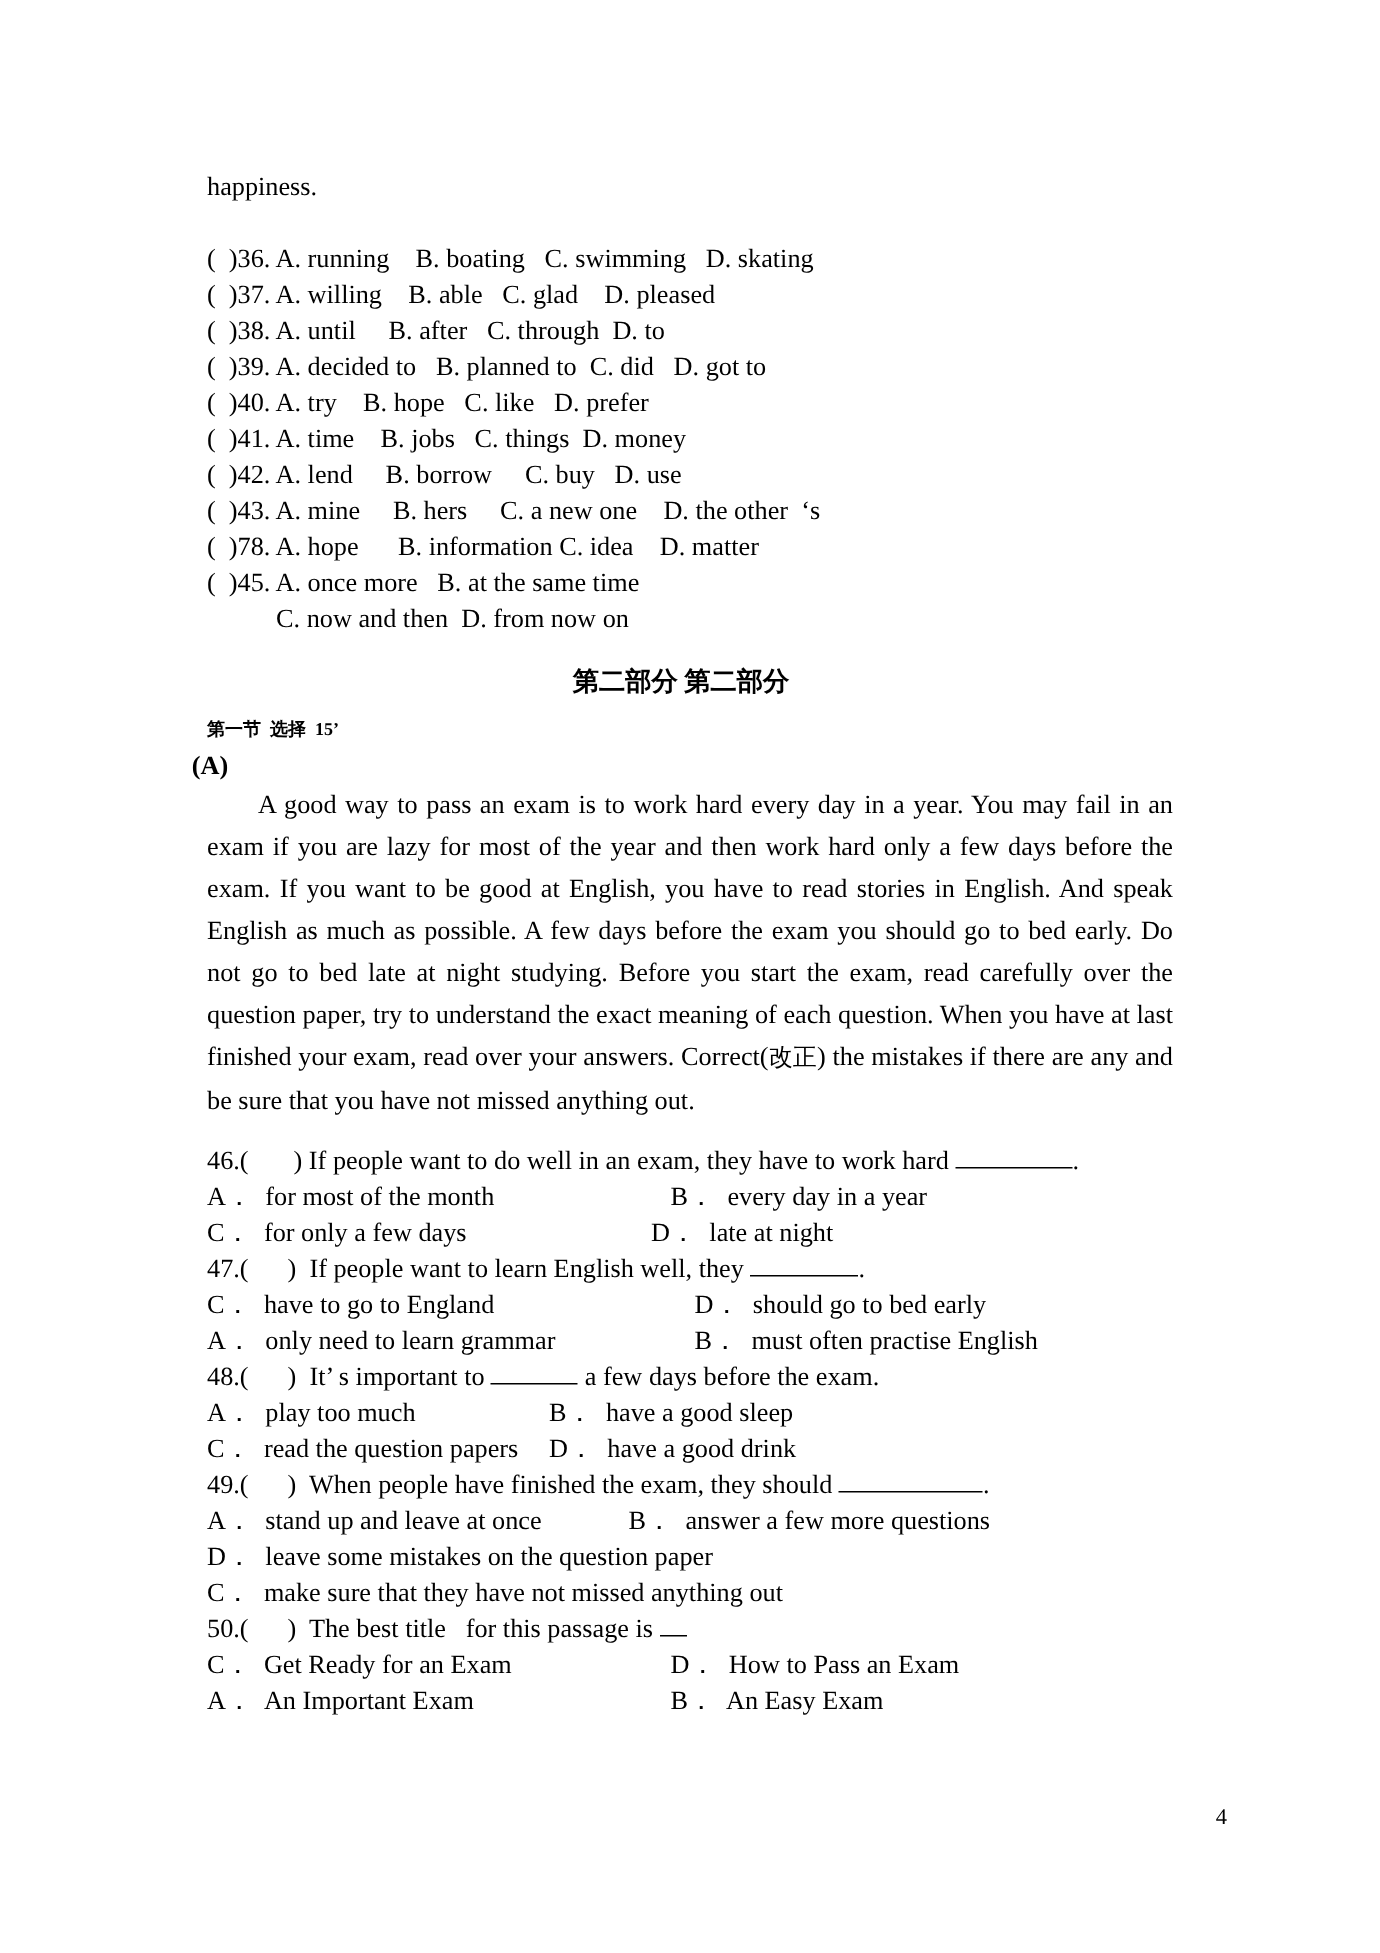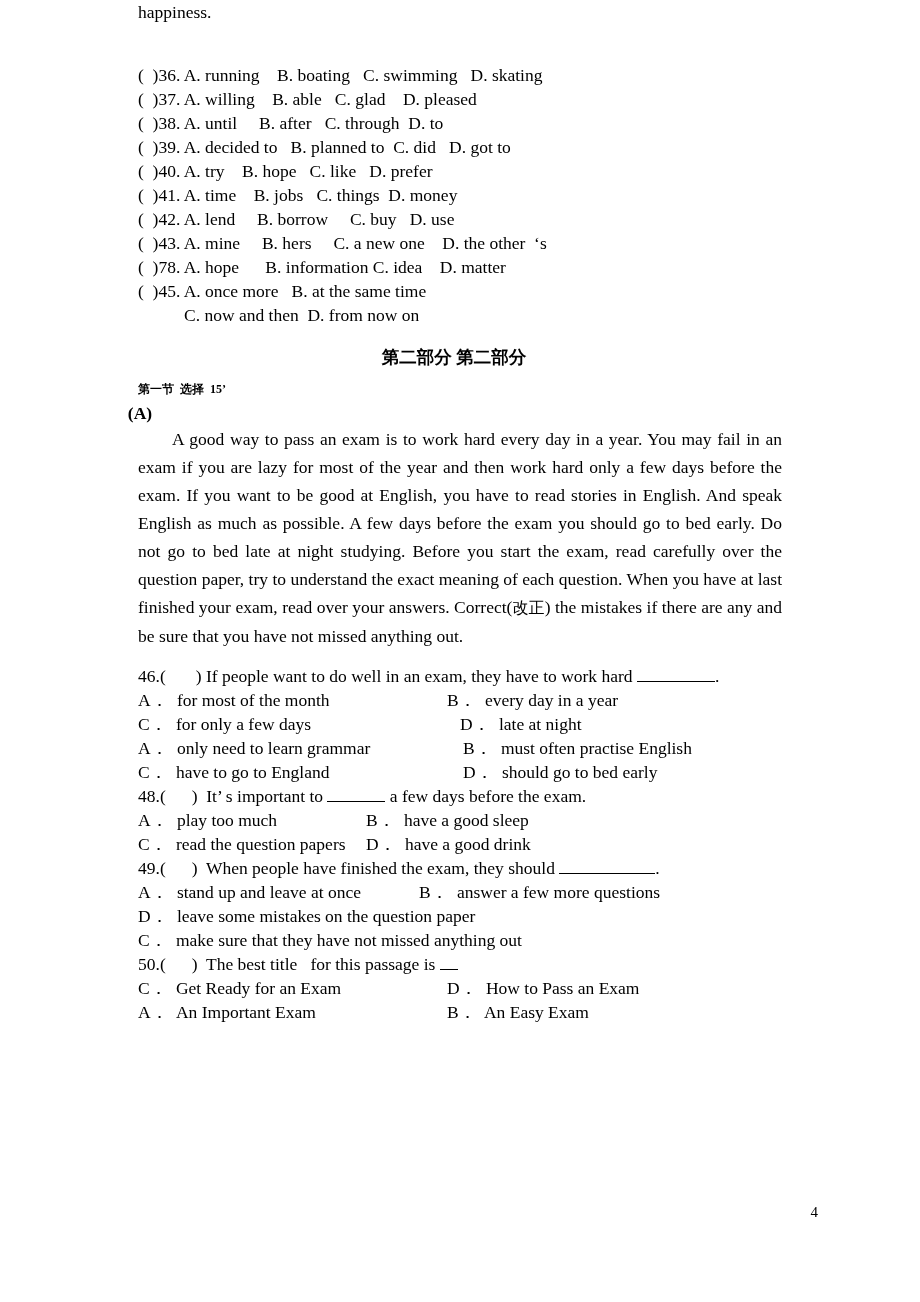--- a/index.html
+++ b/index.html
@@ -24,25 +24,26 @@
     height: 1302px;
   }
   .spacer-18 { height: 18px; }
   .spacer-14 { height: 14px; }
   .spacer-8  { height: 8px; }
 
   
   #continuation {
     font-size: 17.5px;
     line-height: 24px;
+    padding-top: 112px;
   }
 
   
   .cloze-list {
-    margin-top: 39px;
+    margin-top: 24px;
   }
   .cloze-line {
     font-size: 17.5px;
     line-height: 24px;
     white-space: pre;
   }
   .cloze-cont {
     font-size: 17.5px;
     line-height: 24px;
     white-space: pre;
@@ -161,23 +162,24 @@
 
   <div class="passage-label">(A)</div>
 
   <div class="passage"><span>A good way to pass an exam is to work hard every day in a year. You may fail in an exam if you are lazy for most of the year and then work hard only a few days before the exam. If you want to be good at English, you have to read stories in English. And speak English as much as possible. A few days before the exam you should go to bed early. Do not go to bed late at night studying. Before you start the exam, read carefully over the question paper, try to understand the exact meaning of each question. When you have at last finished your exam, read over your answers. Correct(</span><span class="cn">改正</span><span>) the mistakes if there are any and be sure that you have not missed anything out.</span></div>
 
   <div class="spacer-14"></div>
 
   <div id="questions">
       <div class="q-stem"><span>46.(</span><span style="display: inline-block; width: 30px;"></span><span>)</span><span> If people want to do well in an exam, they have to work hard </span><span class="gap" style="width: 78px;"></span><span>.</span></div>
       <div class="opt-row"><span class="opt-a">A．  for most of the month</span><span class="opt-b" style="left: 309px;">B．  every day in a year</span></div>
-      <div class="opt-row"><span class="opt-a">C．  for only a few days</span><span class="opt-b" style="left: 322px;">D．  late at night</span></div>
+      <div class="opt-row"><span class="opt-a">C．  for only a few days</span><span class="opt-b" style="left: 296px;">D．  late at night</span></div>
+      <div class="q-stem"><span>47.(</span><span style="display: inline-block; width: 26px;"></span><span>)</span><span>  If people want to learn English well, they </span><span class="gap" style="width: 72px;"></span><span>.</span></div>
+      <div class="opt-row"><span class="opt-a">C．  have to go to England</span><span class="opt-b" style="left: 325px;">D．  should go to bed early</span></div>
       <div class="opt-row"><span class="opt-a">A．  only need to learn grammar</span><span class="opt-b" style="left: 325px;">B．  must often practise English</span></div>
-      <div class="opt-row"><span class="opt-a">C．  have to go to England</span><span class="opt-b" style="left: 325px;">D．  should go to bed early</span></div>
       <div class="q-stem"><span>48.(</span><span style="display: inline-block; width: 26px;"></span><span>)</span><span>  It’ s important to </span><span class="gap" style="width: 58px;"></span><span> a few days before the exam.</span></div>
       <div class="opt-row"><span class="opt-a">A．  play too much</span><span class="opt-b" style="left: 228px;">B．  have a good sleep</span></div>
       <div class="opt-row"><span class="opt-a">C．  read the question papers</span><span class="opt-b" style="left: 228px;">D．  have a good drink</span></div>
       <div class="q-stem"><span>49.(</span><span style="display: inline-block; width: 26px;"></span><span>)</span><span>  When people have finished the exam, they should </span><span class="gap" style="width: 96px;"></span><span>.</span></div>
       <div class="opt-row"><span class="opt-a">A．  stand up and leave at once</span><span class="opt-b" style="left: 281px;">B．  answer a few more questions</span></div>
       <div class="opt-full">D．  leave some mistakes on the question paper</div>
       <div class="opt-full">C．  make sure that they have not missed anything out</div>
       <div class="q-stem"><span>50.(</span><span style="display: inline-block; width: 26px;"></span><span>)</span><span>  The best title   for this passage is </span><span class="gap" style="width: 18px;"></span></div>
       <div class="opt-row"><span class="opt-a">C．  Get Ready for an Exam</span><span class="opt-b" style="left: 309px;">D．  How to Pass an Exam</span></div>
       <div class="opt-row"><span class="opt-a">A．  An Important Exam</span><span class="opt-b" style="left: 309px;">B．  An Easy Exam</span></div>

